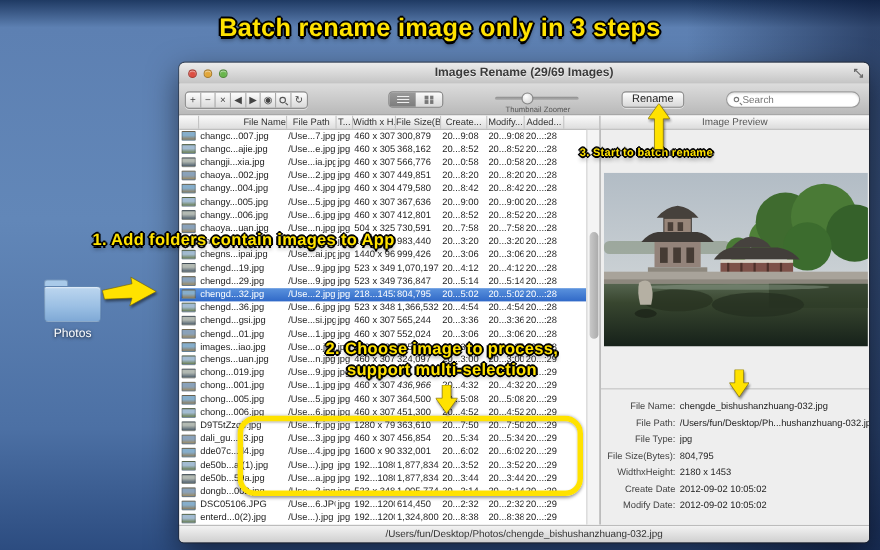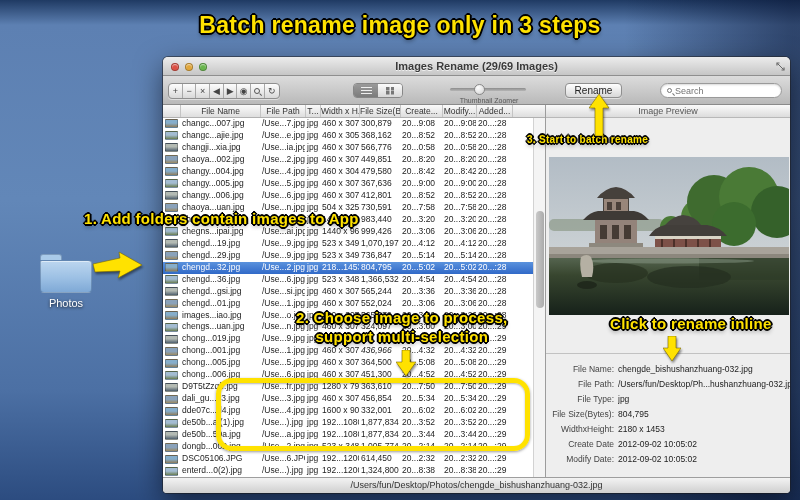--- a/index.html
+++ b/index.html
@@ -198,21 +198,21 @@
       <div class="searchfield">
         <span class="smag"></span>
         <input placeholder="Search" style="">
       </div>
     </div>
 
     <div class="content">
       <div class="tablearea">
         <div class="thead">
             <div class="hcell" style="width: 18px; flex: 0 0 auto;"></div>
-            <div class="hcell" style="width: 80px; flex: 0 0 auto;">File Name</div>
+            <div class="hcell" style="width: 80px; flex: 0 0 auto; text-align: right;">File Name</div>
             <div class="hcell" style="width: 45px; flex: 0 0 auto;">File Path</div>
             <div class="hcell" style="width: 15px; flex: 0 0 auto;">T...</div>
             <div class="hcell" style="width: 39px; flex: 0 0 auto;">Width x H...</div>
             <div class="hcell" style="width: 41px; flex: 0 0 auto;">File Size(B...</div>
             <div class="hcell" style="width: 42px; flex: 0 0 auto;">Create...</div>
             <div class="hcell" style="width: 34px; flex: 0 0 auto;">Modify...</div>
             <div class="hcell" style="width: 36px; flex: 0 0 auto;">Added...</div>
             <div class="hcell" style="flex: 1 1 0%; border-right: none;"></div>
           </div>
         <div class="tbody">
@@ -651,18 +651,17 @@
   <svg class="arrow" style="left:396px; top:350px;" width="20" height="27" viewBox="0 0 20 27">
     <path d="M6,0 L14,0 L14,12 L20,12 L10,26 L0,12 L6,12 Z" fill="#ffe200" stroke="#7a6800" stroke-width="0.6"></path>
   </svg>
   <div class="ybox"></div>
 
   <div class="anno step3">3. Start to batch rename</div>
   <svg class="arrow" style="left:589px; top:94px;" width="20" height="42" viewBox="0 0 20 42">
     <path d="M10,0 L20,14 L14,14 L14,42 L6,42 L6,14 L0,14 Z" fill="#ffe200" stroke="#7a6800" stroke-width="0.6"></path>
   </svg>
 
-  <div class="anno inline-tip">Click to rename inline</div>
   <svg class="arrow" style="left:663px; top:336px;" width="18" height="26" viewBox="0 0 18 26">
     <path d="M5,0 L13,0 L13,12 L18,12 L9,25 L0,12 L5,12 Z" fill="#ffe200" stroke="#7a6800" stroke-width="0.6"></path>
   </svg>
 
 </div>
 
 </body></html>

